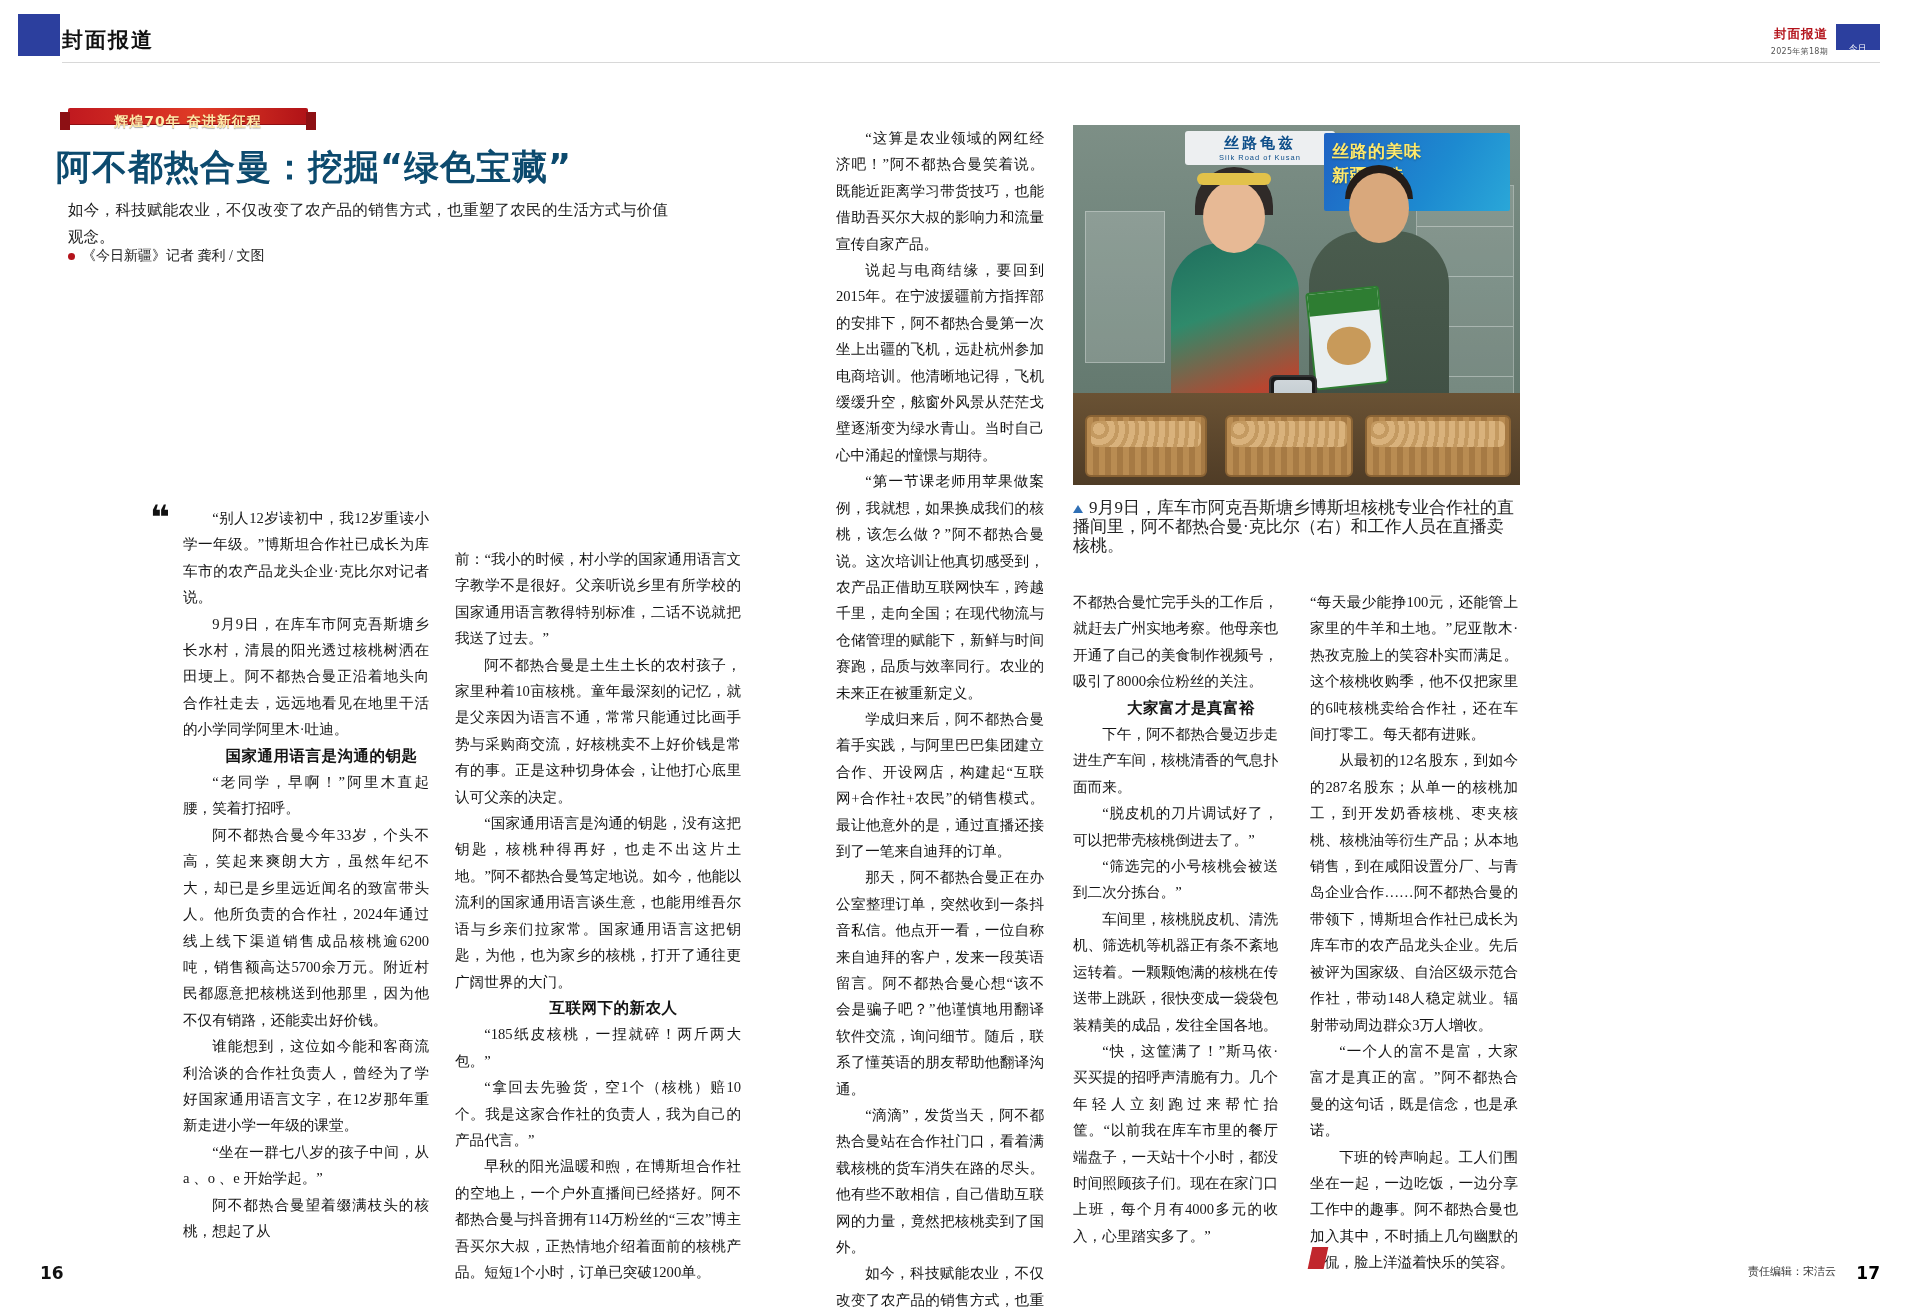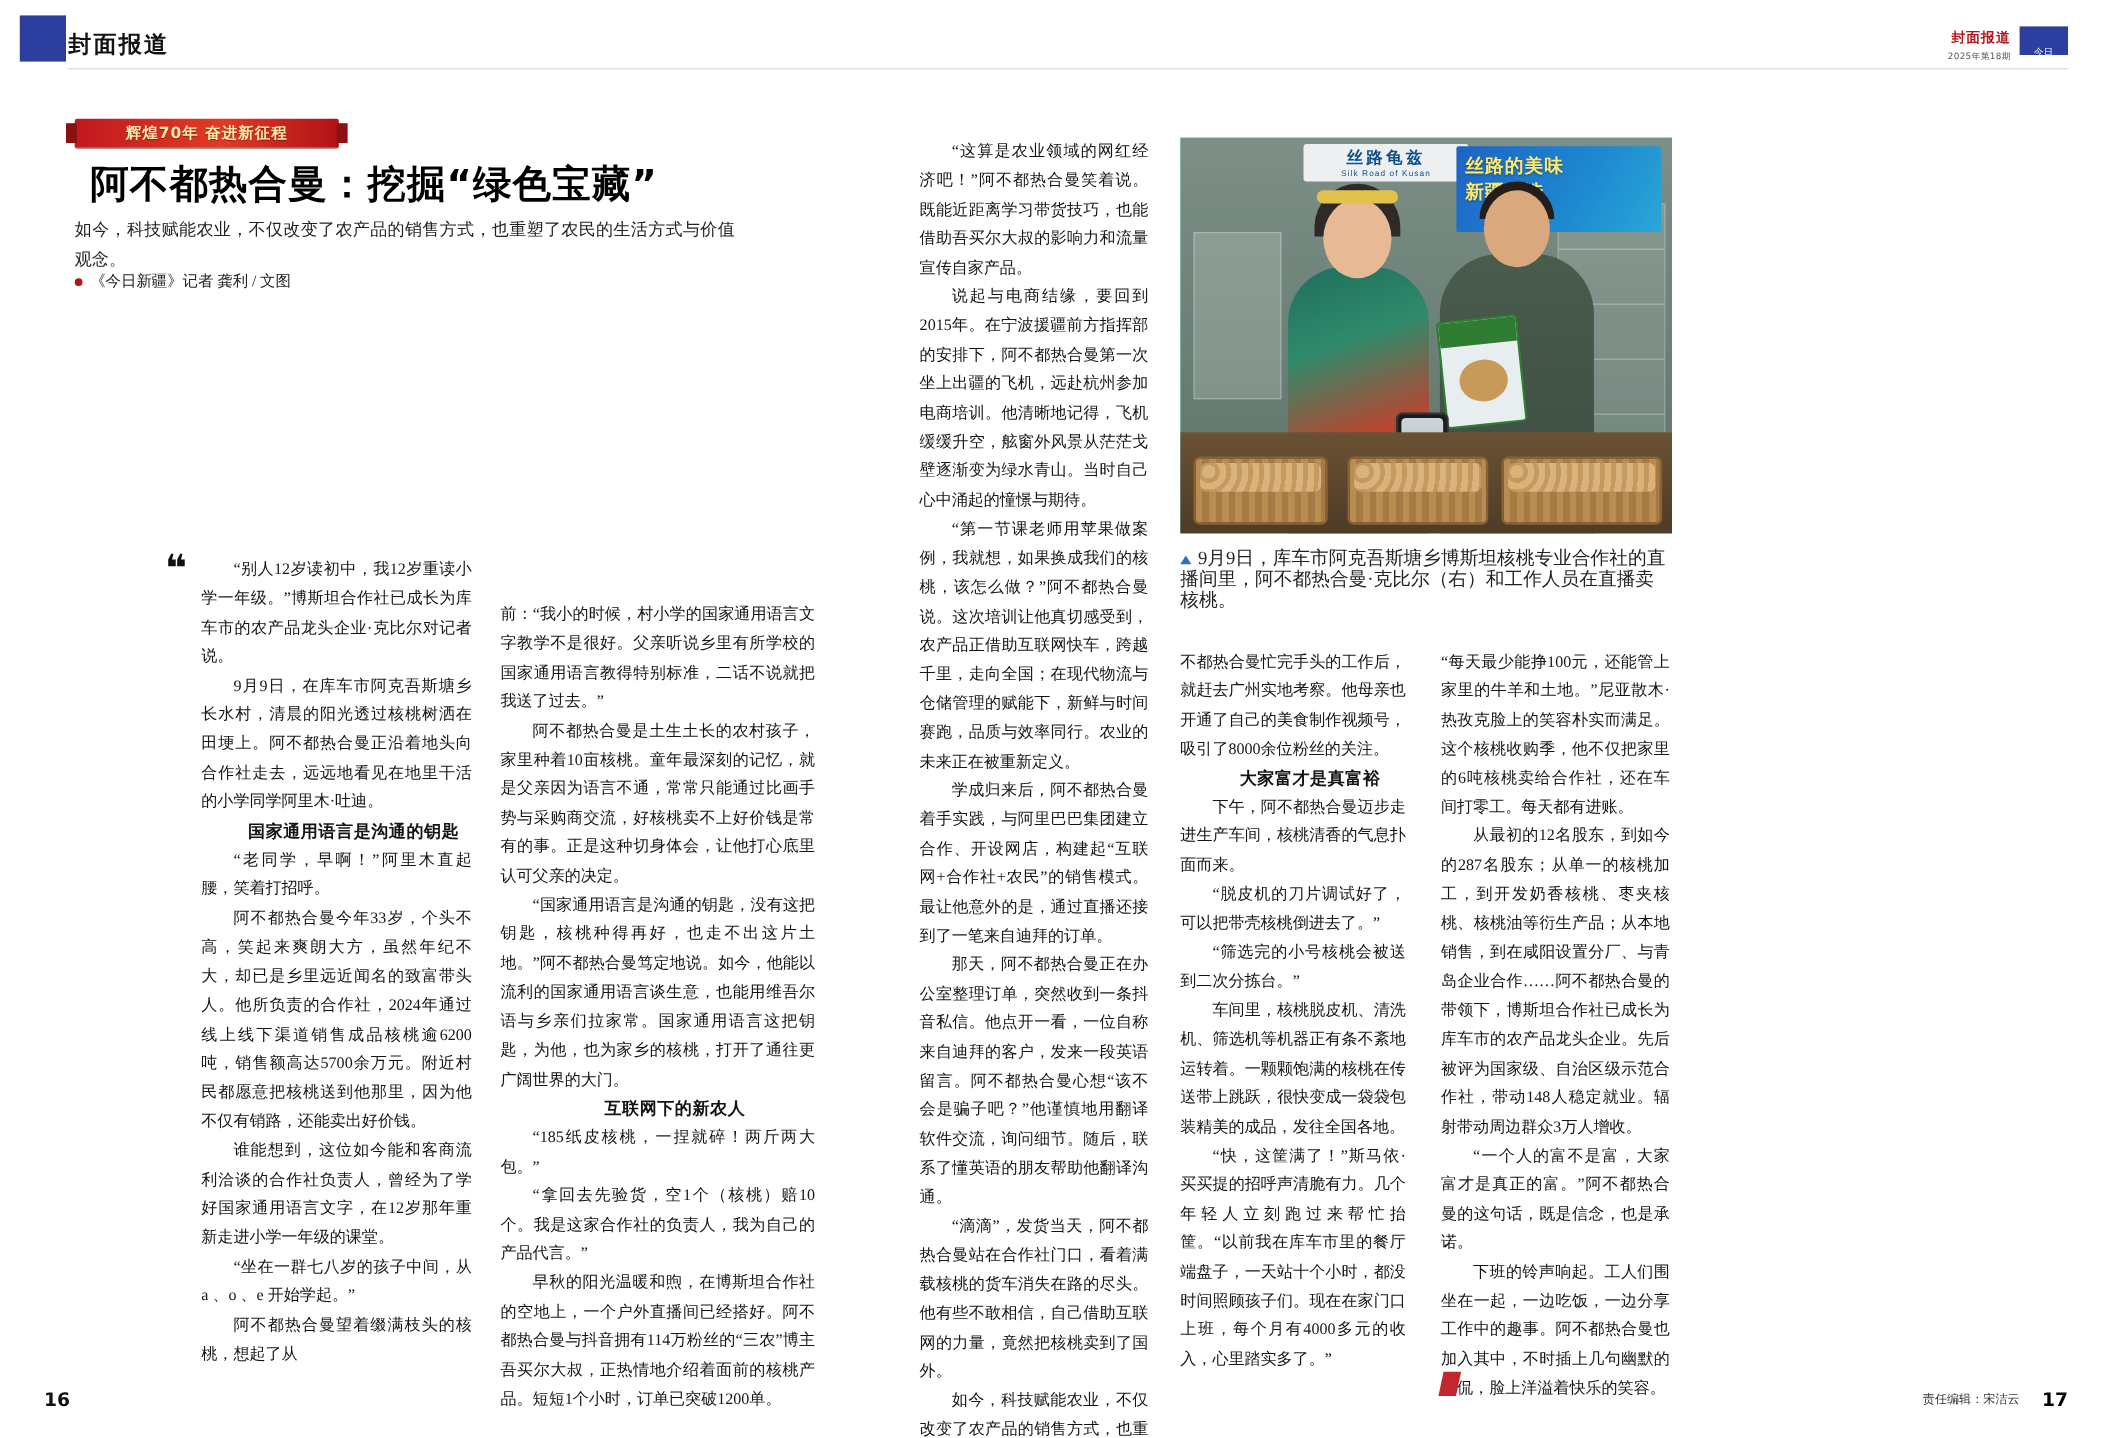--- a/index.html
+++ b/index.html
@@ -38,40 +38,40 @@
     color:#fff;font-family:"DejaVu Sans","Liberation Sans",sans-serif;
     font-size:8.5px;line-height:9px;text-align:center;padding-top:20px;box-sizing:border-box;
     letter-spacing:.5px;
   }
   .hdr-rule{
     position:absolute;left:62px;right:40px;top:62px;height:1px;background:#d8d8d8;
   }
 
   
   .ribbon{
-    position:absolute;left:68px;top:108px;width:240px;height:26px;
+    position:absolute;left:68px;top:108px;width:240px;height:16px;
     background:linear-gradient(90deg,#c0191f 0%,#e03b26 55%,#b01217 100%);
     border-radius:2px;
     box-shadow:0 1px 0 #8d1014;
   }
   .ribbon span{
     display:block;color:#ffe9a8;font-family:"DejaVu Sans","Liberation Sans",sans-serif;
     font-weight:bold;font-size:14px;line-height:26px;text-align:center;letter-spacing:1px;
     text-shadow:0 1px 1px rgba(0,0,0,.35);
   }
   .ribbon:before,.ribbon:after{
     content:"";position:absolute;top:4px;width:10px;height:18px;background:#8d1014;
   }
   .ribbon:before{left:-8px;}
   .ribbon:after{right:-8px;}
 
   .headline{
-    position:absolute;left:82px;top:144px;width:640px;
-    font-family:"DejaVu Sans","Liberation Sans",sans-serif;
-    font-weight:bold;font-size:35px;letter-spacing:1px;color:#000000;
+    position:absolute;left:56px;top:144px;width:640px;
+    font-family:"DejaVu Sans","Liberation Sans",sans-serif;
+    font-weight:bold;font-size:35px;letter-spacing:1px;color:#0c4a6e;
   }
   .standfirst{
     position:absolute;left:68px;top:196px;width:600px;
     font-size:15.5px;line-height:27px;color:#222;
     text-align:justify;
   }
   .byline{
     position:absolute;left:68px;top:247px;
     font-size:14px;color:#222;
   }

